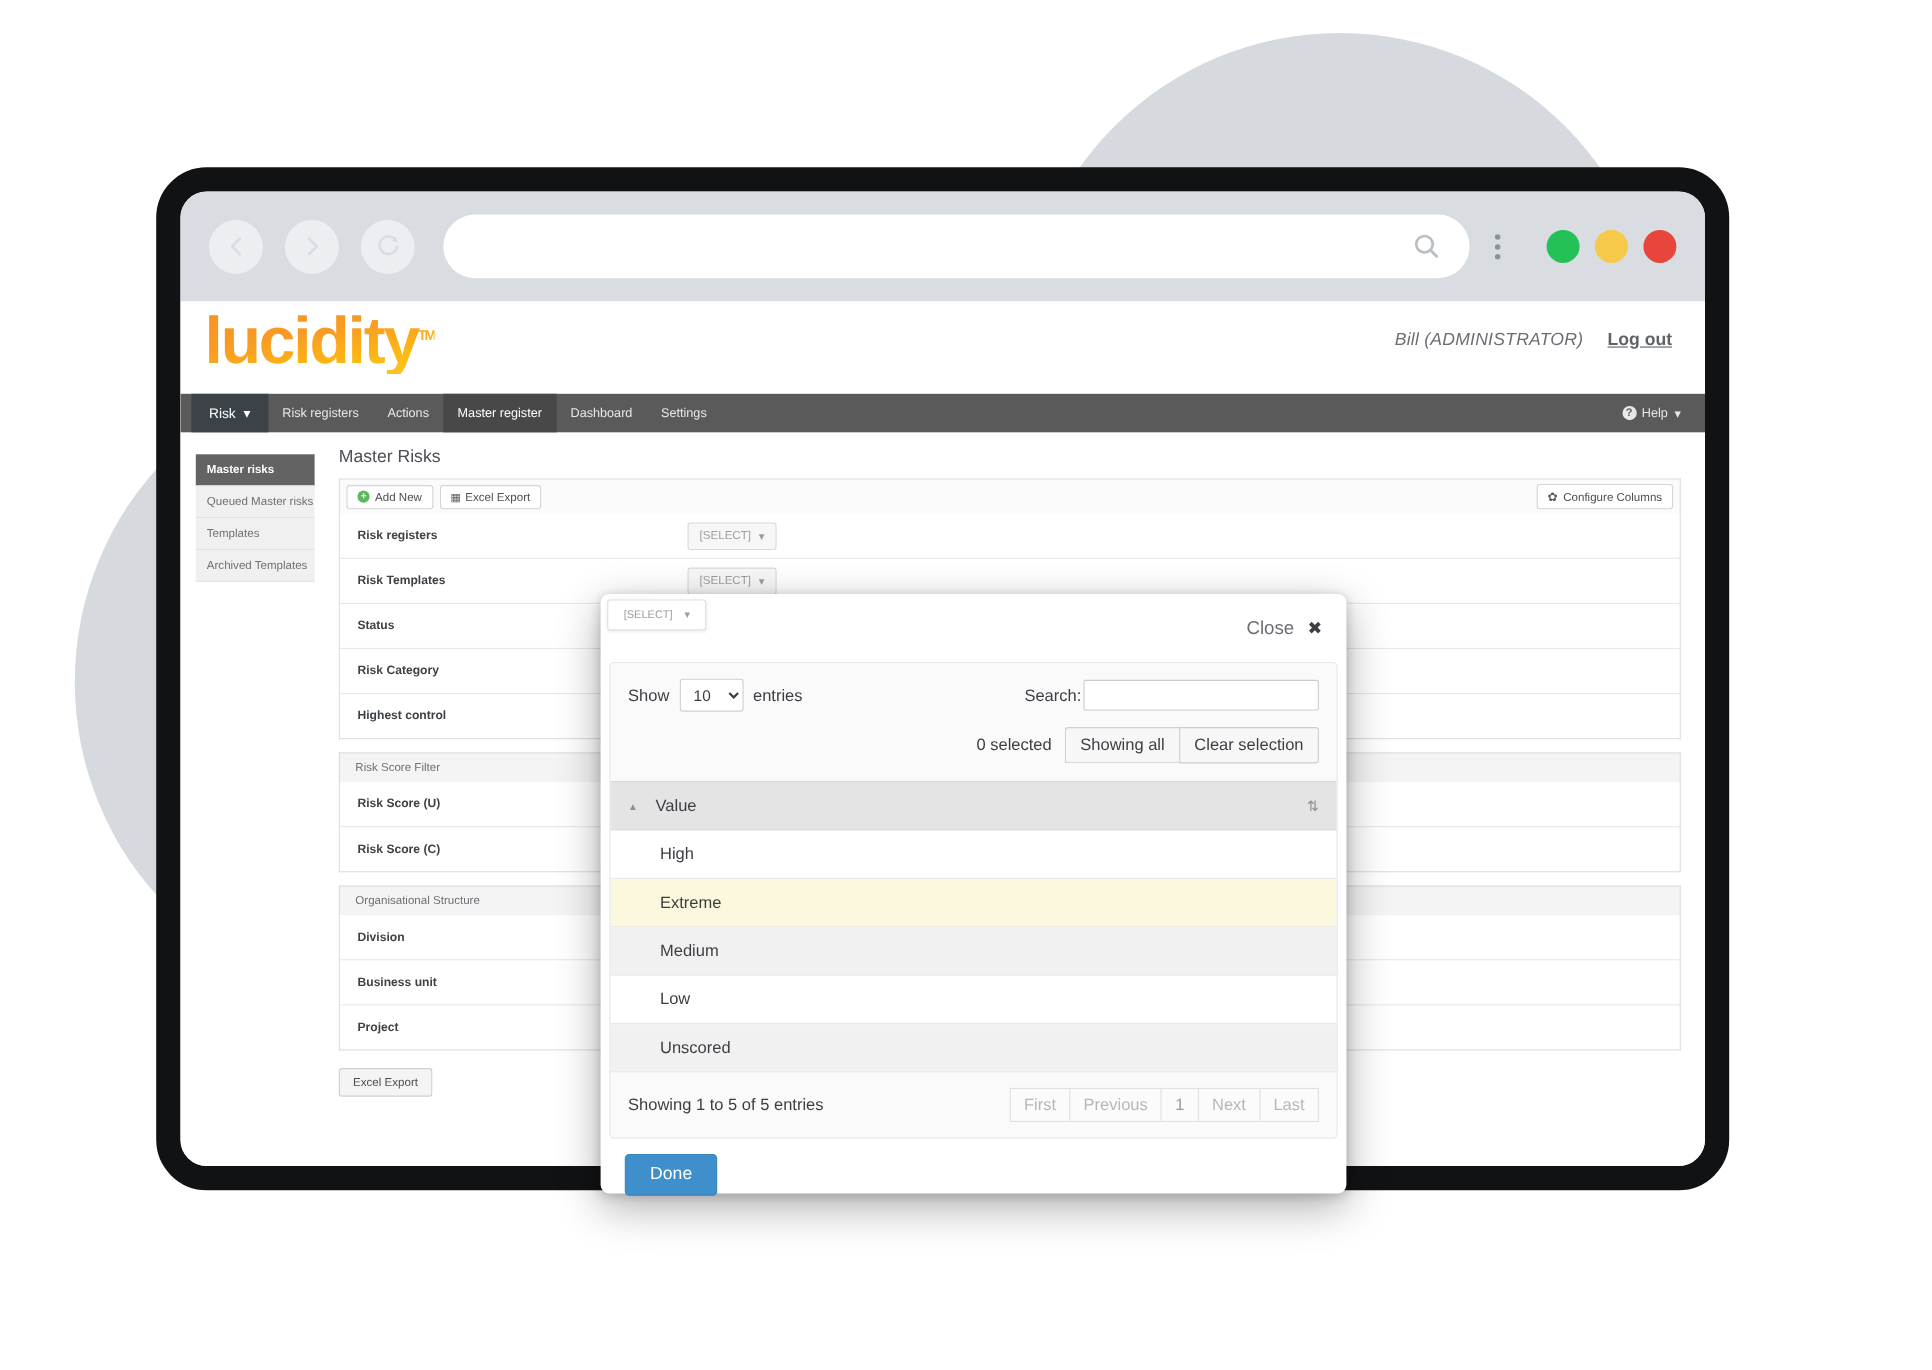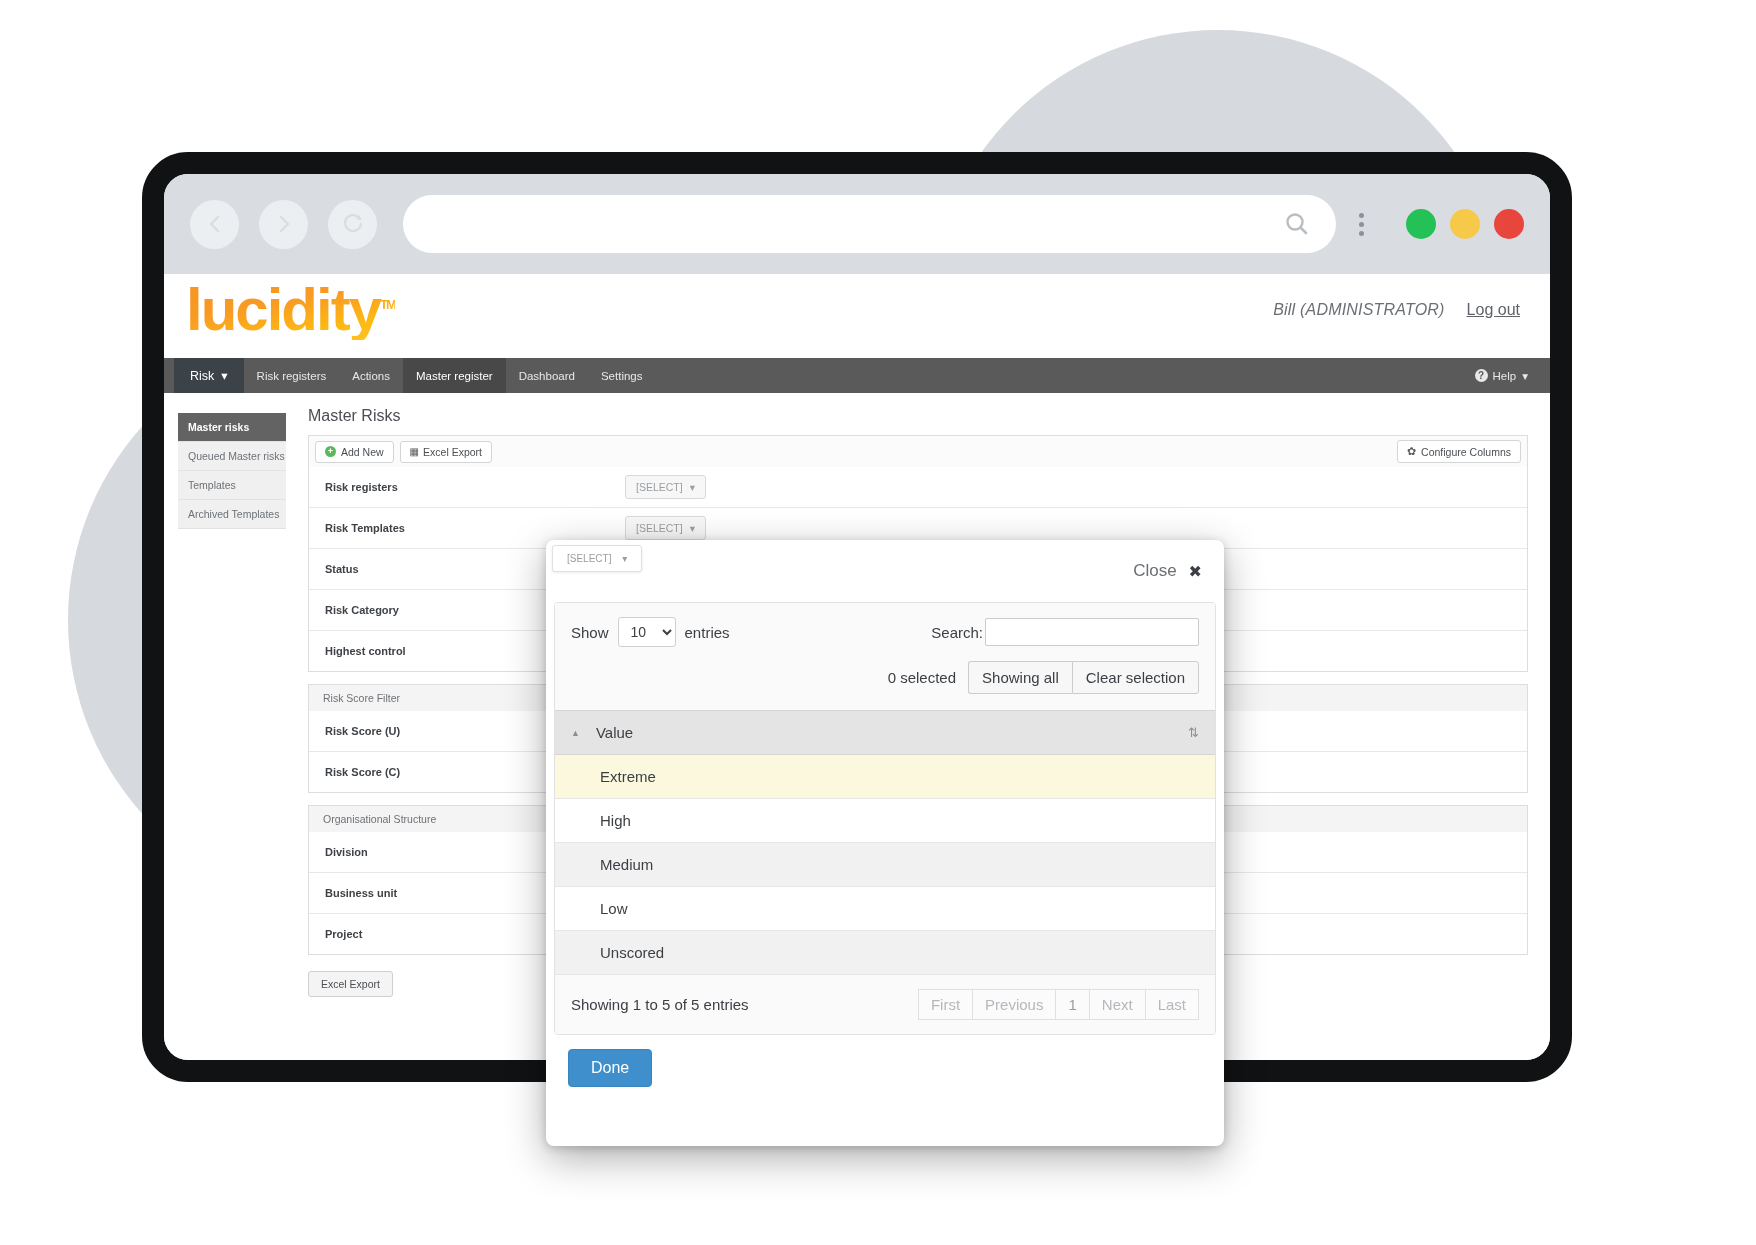--- a/index.html
+++ b/index.html
@@ -106,21 +106,21 @@
   }
   .logo sup { font-size: 13px; vertical-align: super; }
   .header-right {
     margin-left:auto;
     display:flex; align-items:center;
     font-size: 16px; color:#6b6f74;
   }
   .header-right .user { font-style: italic; letter-spacing:.2px; }
   .header-right .logout {
     margin-left: 22px; color:#5f6368;
-    text-decoration: underline; cursor:pointer;
+    text-decoration: underline; cursor:pointer;font-weight:bold;
   }
 
   
   .navbar {
     background:#5a5a5a;
     height: 35px;
     display:flex; align-items:stretch;
     padding-left: 10px;
     font-size: 11.5px;
   }
@@ -235,21 +235,21 @@
     font-size:10.5px; color:#4b4f54;
     border:1px solid #cfcfcf; background:#f4f4f4;
     border-radius:3px; padding:6px 12px;
     display:inline-block;
   }
 
   
   .modal {
     position:absolute;
     left: 546px; top: 540px;
-    width: 678px; height: 606px;
+    width: 678px; height: 545px;
     background:#ffffff;
     border-radius: 8px;
     box-shadow: 0 12px 40px rgba(0,0,0,.32), 0 2px 10px rgba(0,0,0,.18);
     z-index: 6;
   }
   .modal-head {
     height: 62px;
     display:flex; align-items:center; justify-content:flex-end;
     padding: 0 22px;
     box-sizing:border-box;
@@ -579,22 +579,22 @@
       <button class="gbtn first">Showing all</button>
       <button class="gbtn last">Clear selection</button>
     </div>
 
     <div class="dt-th">
       <span class="th-caret">▲</span>
       <span>Value</span>
       <span class="th-sort">⇅</span>
     </div>
 
+    <div class="dt-row">High</div>
     <div class="dt-row hl">Extreme</div>
-    <div class="dt-row">High</div>
     <div class="dt-row odd">Medium</div>
     <div class="dt-row">Low</div>
     <div class="dt-row odd">Unscored</div>
 
     <div class="dt-foot">
       <span>Showing 1 to 5 of 5 entries</span>
       <div class="pager">
         <span class="pgbtn">First</span>
         <span class="pgbtn">Previous</span>
         <span class="pgbtn cur">1</span>

